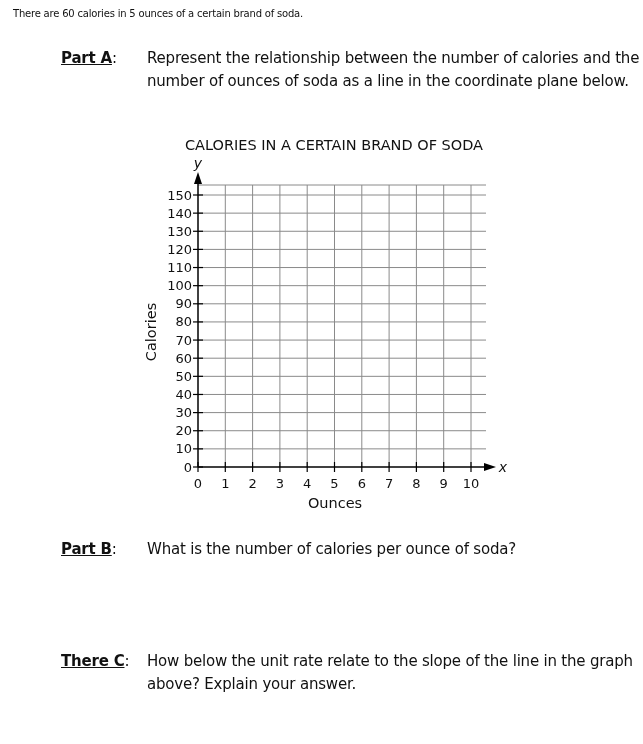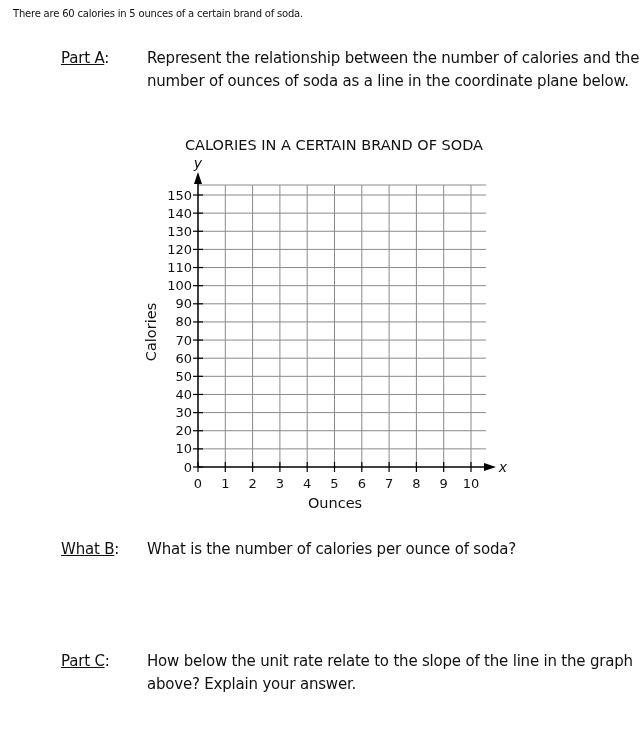--- a/index.html
+++ b/index.html
@@ -3,21 +3,21 @@
 <meta charset="utf-8">
 <style>
   html, body { margin: 0; padding: 0; background: #ffffff; }
   body {
     width: 643px; height: 744px; position: relative; overflow: hidden;
     font-family: "DejaVu Sans", sans-serif; color: #111;
   }
   .intro { position: absolute; left: 13px; top: 8px; font-size: 10px; letter-spacing: -0.2px; }
   .part { position: absolute; left: 61px; font-size: 15px; line-height: 22.5px; letter-spacing: -0.2px; }
   .part .lbl { position: absolute; left: 0; top: 0; white-space: nowrap; }
-  .part .lbl u { text-decoration: underline; }
+  .part .lbl u { text-decoration: underline; font-weight: bold; }
   .part .txt { position: absolute; left: 86px; top: 0; }
   #partA { top: 47px; }
   #partA .txt { width: 510px; }
   #partB { top: 538px; }
   #partB .txt { width: 520px; }
   #partC { top: 650px; }
   #partC .txt { width: 490px; }
   svg text { font-family: "DejaVu Sans", sans-serif; fill: #111; }
 </style>
 </head>
@@ -124,20 +124,20 @@
       <text x="192" y="217.63333333333333" text-anchor="end" font-size="13">140</text>
       <text x="192" y="199.5" text-anchor="end" font-size="13">150</text>
     </g>
   <text id="y-letter" x="198" y="168" text-anchor="middle" font-size="14" font-style="italic">y</text>
   <text id="x-letter" x="503" y="472" text-anchor="middle" font-size="14" font-style="italic">x</text>
   <text id="x-label" x="335" y="508" text-anchor="middle" font-size="14.5">Ounces</text>
   <text id="y-label" x="0" y="0" text-anchor="middle" font-size="14.5" transform="translate(156,332) rotate(-90)">Calories</text>
 </svg>
 
 <div class="part" id="partB">
-  <span class="lbl"><u>What B</u><span>:</span></span>
+  <span class="lbl"><u>Part B</u><span>:</span></span>
   <div class="txt">What is the number of calories per ounce of soda?</div>
 </div>
 
 <div class="part" id="partC">
-  <span class="lbl"><u>Part C</u><span>:</span></span>
+  <span class="lbl"><u>There C</u><span>:</span></span>
   <div class="txt">How below the unit rate relate to the slope of the line in the graph above? Explain your answer.</div>
 </div>
 
 </body></html>

